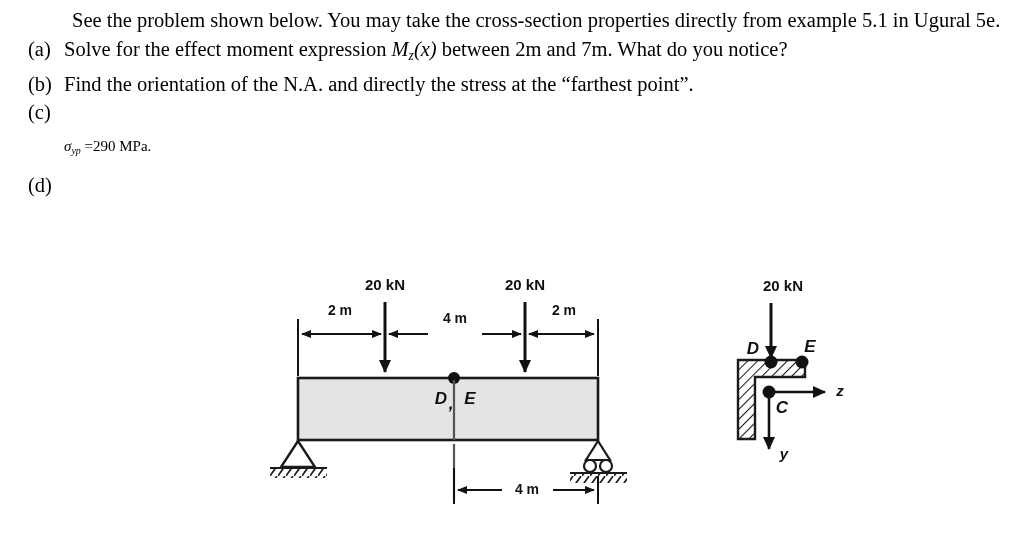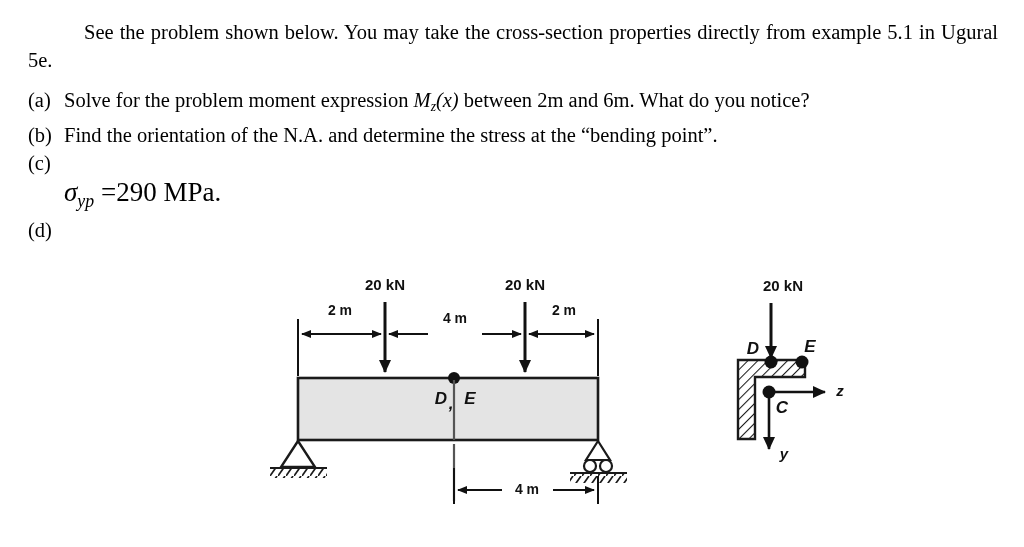--- a/index.html
+++ b/index.html
@@ -16,21 +16,21 @@
   #problem-text{
     position:absolute;left:0;top:0;width:1024px;
     padding:6px 14px 0 16px;
     box-sizing:border-box;
   }
   .intro{
     font-size:20.5px;
     line-height:28px;
     text-align:justify;
     text-indent:56px;
-    margin:12px;
+    margin:0;
     font-family:Liberation Serif, serif;
   }
   .list{
     list-style:none;
     margin:1px 0 0 0;
     padding:0;
   }
   .list li{
     position:relative;
     font-size:20.5px;
@@ -40,22 +40,22 @@
     text-align:justify;
   }
   .list li .marker{
     position:absolute;left:12px;top:0;width:40px;
     text-align:left;
   }
   .li-just{ text-align:justify; }
   .li-just:after{content:"";display:inline-block;width:100%;}
   .sigline{
     padding-left:48px;
-    font-size:27px;
-    line-height:30px;
+    font-size:15px;
+    line-height:40px;
   }
   i.var{font-style:italic;}
   .sub{
     font-size:0.66em;
     vertical-align:-0.32em;
     font-style:italic;
     letter-spacing:0;
   }
   .msym{font-style:italic;}
 
@@ -94,25 +94,25 @@
 </head>
 <body>
 
 <div id="problem-text">
 
   <p class="intro"><span>See the problem shown below.  You may take the cross-section properties directly from example 5.1 in Ugural 5e.</span></p>
 
   <ul class="list">
 
     <li>
-      <span class="marker">(a)</span><span>Solve for the problem moment expression </span><span class="msym">M</span><span class="sub">z</span><span class="msym">(x)</span><span> between 2m and 6m.  What do you notice?</span>
+      <span class="marker">(a)</span><span>Solve for the effect moment expression </span><span class="msym">M</span><span class="sub">z</span><span class="msym">(x)</span><span> between 2m and 7m.  What do you notice?</span>
     </li>
 
     <li>
-      <span class="marker">(b)</span><span>Find the orientation of the N.A. and determine the stress at the “bending point”.</span>
+      <span class="marker">(b)</span><span>Find the orientation of the N.A. and directly the stress at the “farthest point”.</span>
     </li>
 
     <li class="li-just">
       <span class="marker">(c)</span>
     </li>
 
     <li style="padding-left:0;list-style:none;">
       <div class="sigline">
         <i class="var">σ</i><span class="sub">yp</span>
         <span>=</span><span>290</span>

